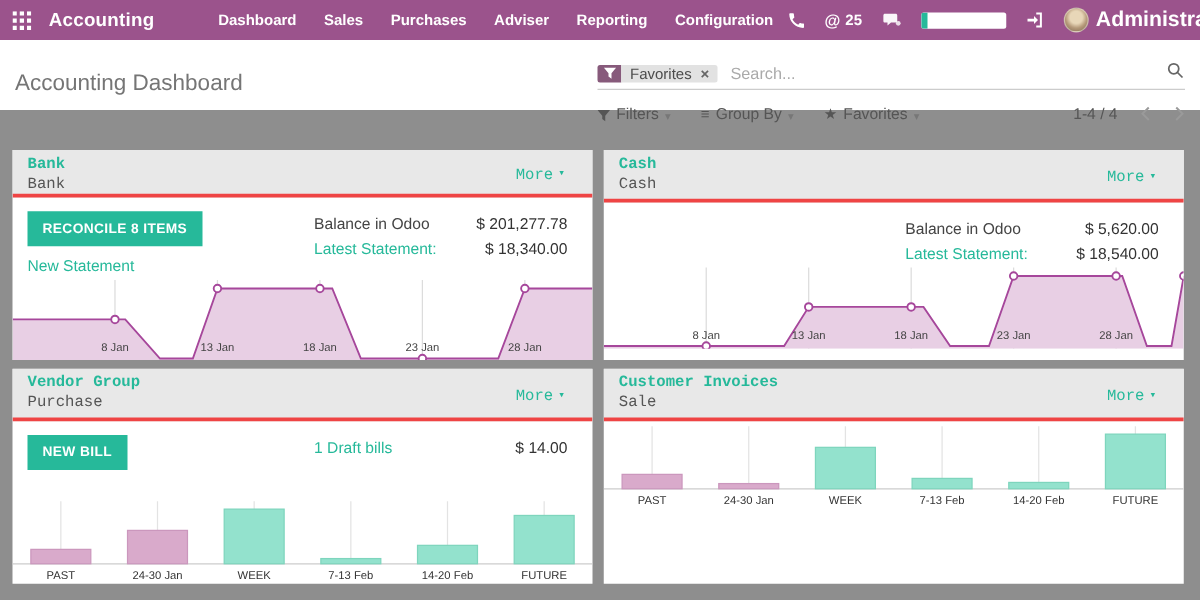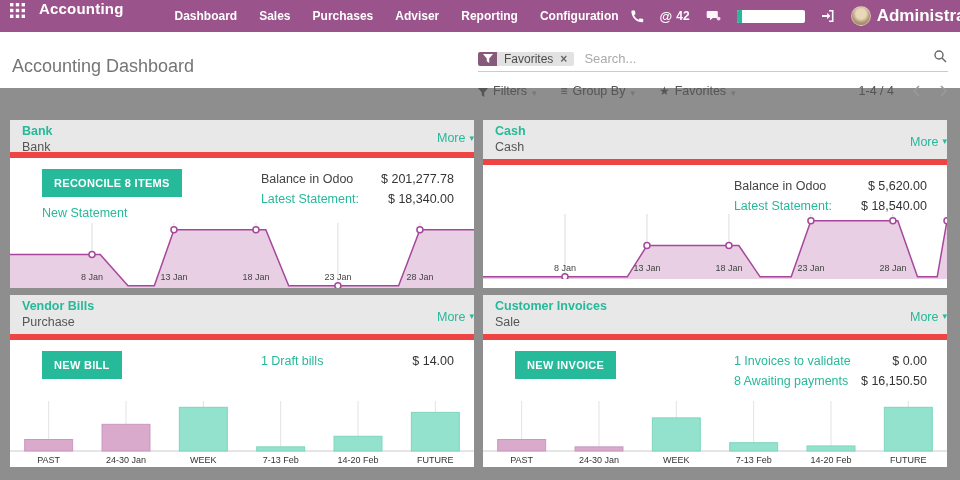--- a/index.html
+++ b/index.html
@@ -5,21 +5,21 @@
   * { box-sizing: border-box; }
   html,body { margin:0; padding:0; }
   body {
     width:960px; height:480px; overflow:hidden;
     font-family:"Liberation Sans", sans-serif;
     background:#8e8e8e; position:relative;
   }
   
   .topnav {
     height:32px; background:#9b538c; color:#fff;
-    display:flex; padding:0 10px; position:relative;
+    display:flex; align-items:center; padding:0 10px; position:relative;
   }
   .apps-btn { width:20px; height:20px; display:flex; align-items:center; justify-content:center; margin-right:14px; cursor:pointer; }
   .app-title { font-size:15px; font-weight:bold; margin-right:40px; letter-spacing:.2px; }
   .nav-menu { display:flex; align-items:center; height:100%; }
   .nav-item { color:#fff; font-size:12px; font-weight:600; padding:0 11px; text-decoration:none; display:flex; align-items:center; height:100%; }
   .nav-right { margin-left:auto; display:flex; align-items:center; gap:16px; }
   .systray-icon { display:flex; align-items:center; gap:4px; font-size:12px; font-weight:bold; color:#fff; cursor:pointer; }
   .at-glyph { font-size:13px; font-weight:bold; }
   .progress { width:68px; height:13px; background:#fff; border-radius:2px; overflow:hidden; }
   .progress-fill { height:100%; background:#26b99a; }
@@ -39,25 +39,25 @@
   .toolbar-row { position:absolute; left:478px; right:12px; top:48px; height:22px; display:flex; align-items:center; font-size:12.5px; color:#555; }
   .tb-item { display:flex; align-items:flex-end; gap:5px; margin-right:24px; cursor:pointer; }
   .tb-item .caret { color:#777; }
   .glyph-icon { font-size:12px; color:#555; }
   .pager { margin-left:auto; display:flex; align-items:center; gap:18px; color:#555; }
   .pager-arrow { cursor:pointer; display:flex; align-items:center; }
   
   .content { position:absolute; top:108px; left:0; right:0; bottom:0; background:#8e8e8e; }
   .grid { display:grid; grid-template-columns:464px 464px; grid-template-rows:168px 172px; gap:7px 9px; padding:12px 13px 0 10px; }
   .card { background:#fff; display:flex; flex-direction:column; overflow:hidden; }
-  .card-header { background:#e8e8e8; min-height:38px; padding:4px 0 4px 12px; display:flex; justify-content:space-between; border-bottom:6px solid #ef4444; cursor:pointer; }
+  .card-header { background:#e8e8e8; min-height:38px; padding:4px 22px 4px 12px; display:flex; justify-content:space-between; border-bottom:3px solid #ef4444; cursor:pointer;font-family:Liberation Mono, monospace; }
   .card-title { color:#26b99a; font-weight:bold; font-size:12.5px; line-height:1.25; }
   .card-subtitle { color:#555; font-size:12.5px; line-height:1.25; }
   .more { color:#26b99a; font-size:12.5px; margin-top:4px; display:flex; gap:4px; align-items:center; }
-  .card-body { position:relative; flex:1; padding:11px 12px 0 12px;margin-left:20px; }
+  .card-body { position:relative; flex:1; padding:11px 12px 0 12px; }
   .teal-btn { background:#26b99a; color:#fff; border:none; font-family:inherit; font-weight:bold; font-size:11px; letter-spacing:.3px; padding:8px 12px; cursor:pointer; }
   .below-link { display:inline-block; color:#26b99a; font-size:12.5px; margin-top:9px; text-decoration:none; cursor:pointer; }
   .figures { position:absolute; left:52%; right:20px; top:11px; font-size:12.5px; }
   .fig-row { display:flex; justify-content:space-between; line-height:1.6; }
   .fig-label.plain { color:#444; }
   .fig-label.link { color:#26b99a; text-decoration:none; cursor:pointer; }
   .fig-value { color:#333; }
   .chart { position:relative; cursor:pointer; }
   .chart.line-chart { height:76px; }
   .chart.bar-chart { height:70px; }
@@ -93,21 +93,21 @@
     <a class="nav-item">Configuration</a>
   </div>
   <div class="nav-right">
     <div class="systray-icon">
       <svg width="14" height="14" viewBox="0 0 14 14">
           <path fill="#ffffff" d="M12.6 9.8c-.8 0-1.6-.1-2.3-.4-.2-.1-.5 0-.7.1l-1 1.3C6.7 9.9 4.9 8.2 4 6.3l1.3-1.1c.2-.2.2-.5.1-.7-.2-.7-.3-1.5-.3-2.3 0-.4-.3-.7-.7-.7H2.1c-.4 0-.7.3-.7.7 0 6.1 5 11.1 11.1 11.1.4 0 .7-.3.7-.7v-2.2c.1-.4-.2-.7-.6-.6z"></path>
         </svg>
     </div>
     <div class="systray-icon">
       <span class="at-glyph">@</span>
-      <span>42</span>
+      <span>25</span>
     </div>
     <div class="systray-icon">
       <svg width="15" height="13" viewBox="0 0 15 13">
           <path fill="#ffffff" opacity="0.95" d="M2 1h8.5c.8 0 1.3.5 1.3 1.3v4.4c0 .8-.5 1.3-1.3 1.3H6.8L4 10.3V8H2C1.2 8 .7 7.5.7 6.7V2.3C.7 1.5 1.2 1 2 1z"></path>
           <circle cx="12.6" cy="8.6" r="1.9" fill="#ffffff" opacity="0.8"></circle>
         </svg>
     </div>
     <div class="progress">
       <div class="progress-fill" style="width: 8%;"></div>
     </div>
@@ -281,21 +281,21 @@
             <circle cx="327.91519434628975" cy="8.770000000000003" r="3" fill="#fff" stroke="#a6479b" stroke-width="1.5"></circle>
             <circle cx="409.89399293286215" cy="8.770000000000003" r="3" fill="#fff" stroke="#a6479b" stroke-width="1.5"></circle>
             <circle cx="464" cy="8.770000000000003" r="3" fill="#fff" stroke="#a6479b" stroke-width="1.5"></circle>
           </svg>
         </div>
     </div>
 
     <div class="card">
       <div class="card-header">
         <div>
-          <div class="card-title">Vendor Bills</div>
+          <div class="card-title">Vendor Group</div>
           <div class="card-subtitle">Purchase</div>
         </div>
         <div class="more">
           <span>More</span>
           <span class="caret">▾</span>
         </div>
       </div>
       <div class="card-body">
         <div>
           <button class="teal-btn">NEW BILL</button>
@@ -336,35 +336,20 @@
       <div class="card-header">
         <div>
           <div class="card-title">Customer Invoices</div>
           <div class="card-subtitle">Sale</div>
         </div>
         <div class="more">
           <span>More</span>
           <span class="caret">▾</span>
         </div>
       </div>
-      <div class="card-body">
-        <div>
-          <button class="teal-btn">NEW INVOICE</button>
-        </div>
-        <div class="figures">
-          <div class="fig-row">
-            <a class="fig-label link">1 Invoices to validate</a>
-            <span class="fig-value">$ 0.00</span>
-          </div>
-          <div class="fig-row">
-            <a class="fig-label link">8 Awaiting payments</a>
-            <span class="fig-value">$ 16,150.50</span>
-          </div>
-        </div>
-      </div>
       <div class="chart bar-chart">
           <svg width="464" height="70">
             <line x1="38.666666666666664" y1="4" x2="38.666666666666664" y2="54" stroke="#e3e3e3" stroke-width="1"></line>
             <line x1="116" y1="4" x2="116" y2="54" stroke="#e3e3e3" stroke-width="1"></line>
             <line x1="193.33333333333331" y1="4" x2="193.33333333333331" y2="54" stroke="#e3e3e3" stroke-width="1"></line>
             <line x1="270.66666666666663" y1="4" x2="270.66666666666663" y2="54" stroke="#e3e3e3" stroke-width="1"></line>
             <line x1="348" y1="4" x2="348" y2="54" stroke="#e3e3e3" stroke-width="1"></line>
             <line x1="425.3333333333333" y1="4" x2="425.3333333333333" y2="54" stroke="#e3e3e3" stroke-width="1"></line>
             <line x1="0" y1="54" x2="464" y2="54" stroke="#cccccc" stroke-width="1"></line>
             <rect x="14.693333333333332" y="42.5" width="47.946666666666665" height="11.5" fill="#d9aacb" stroke="#cb97bd" stroke-width="1"></rect>

